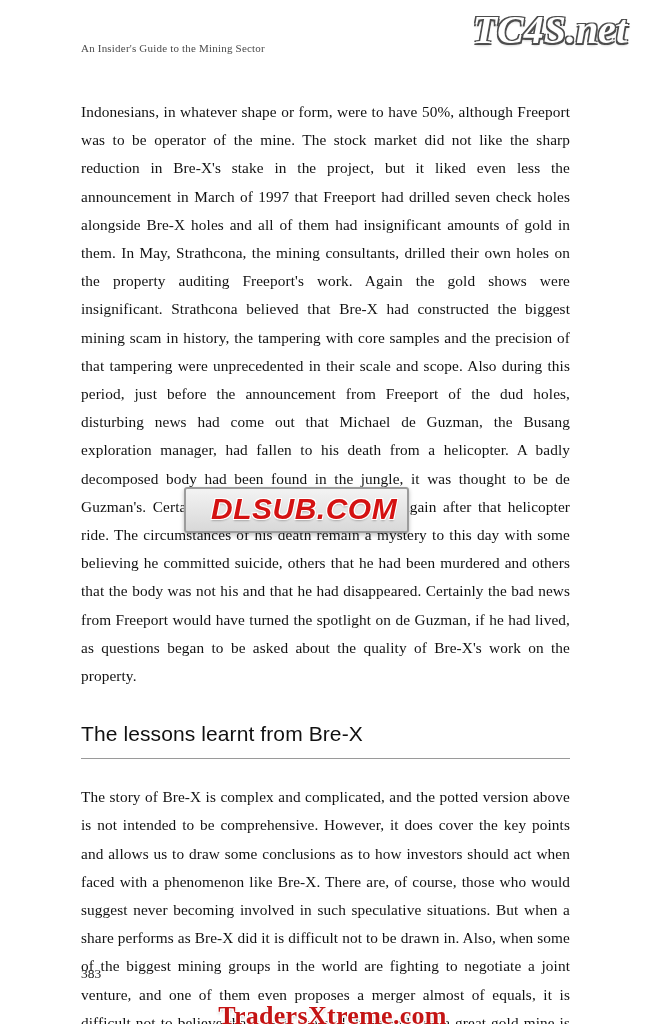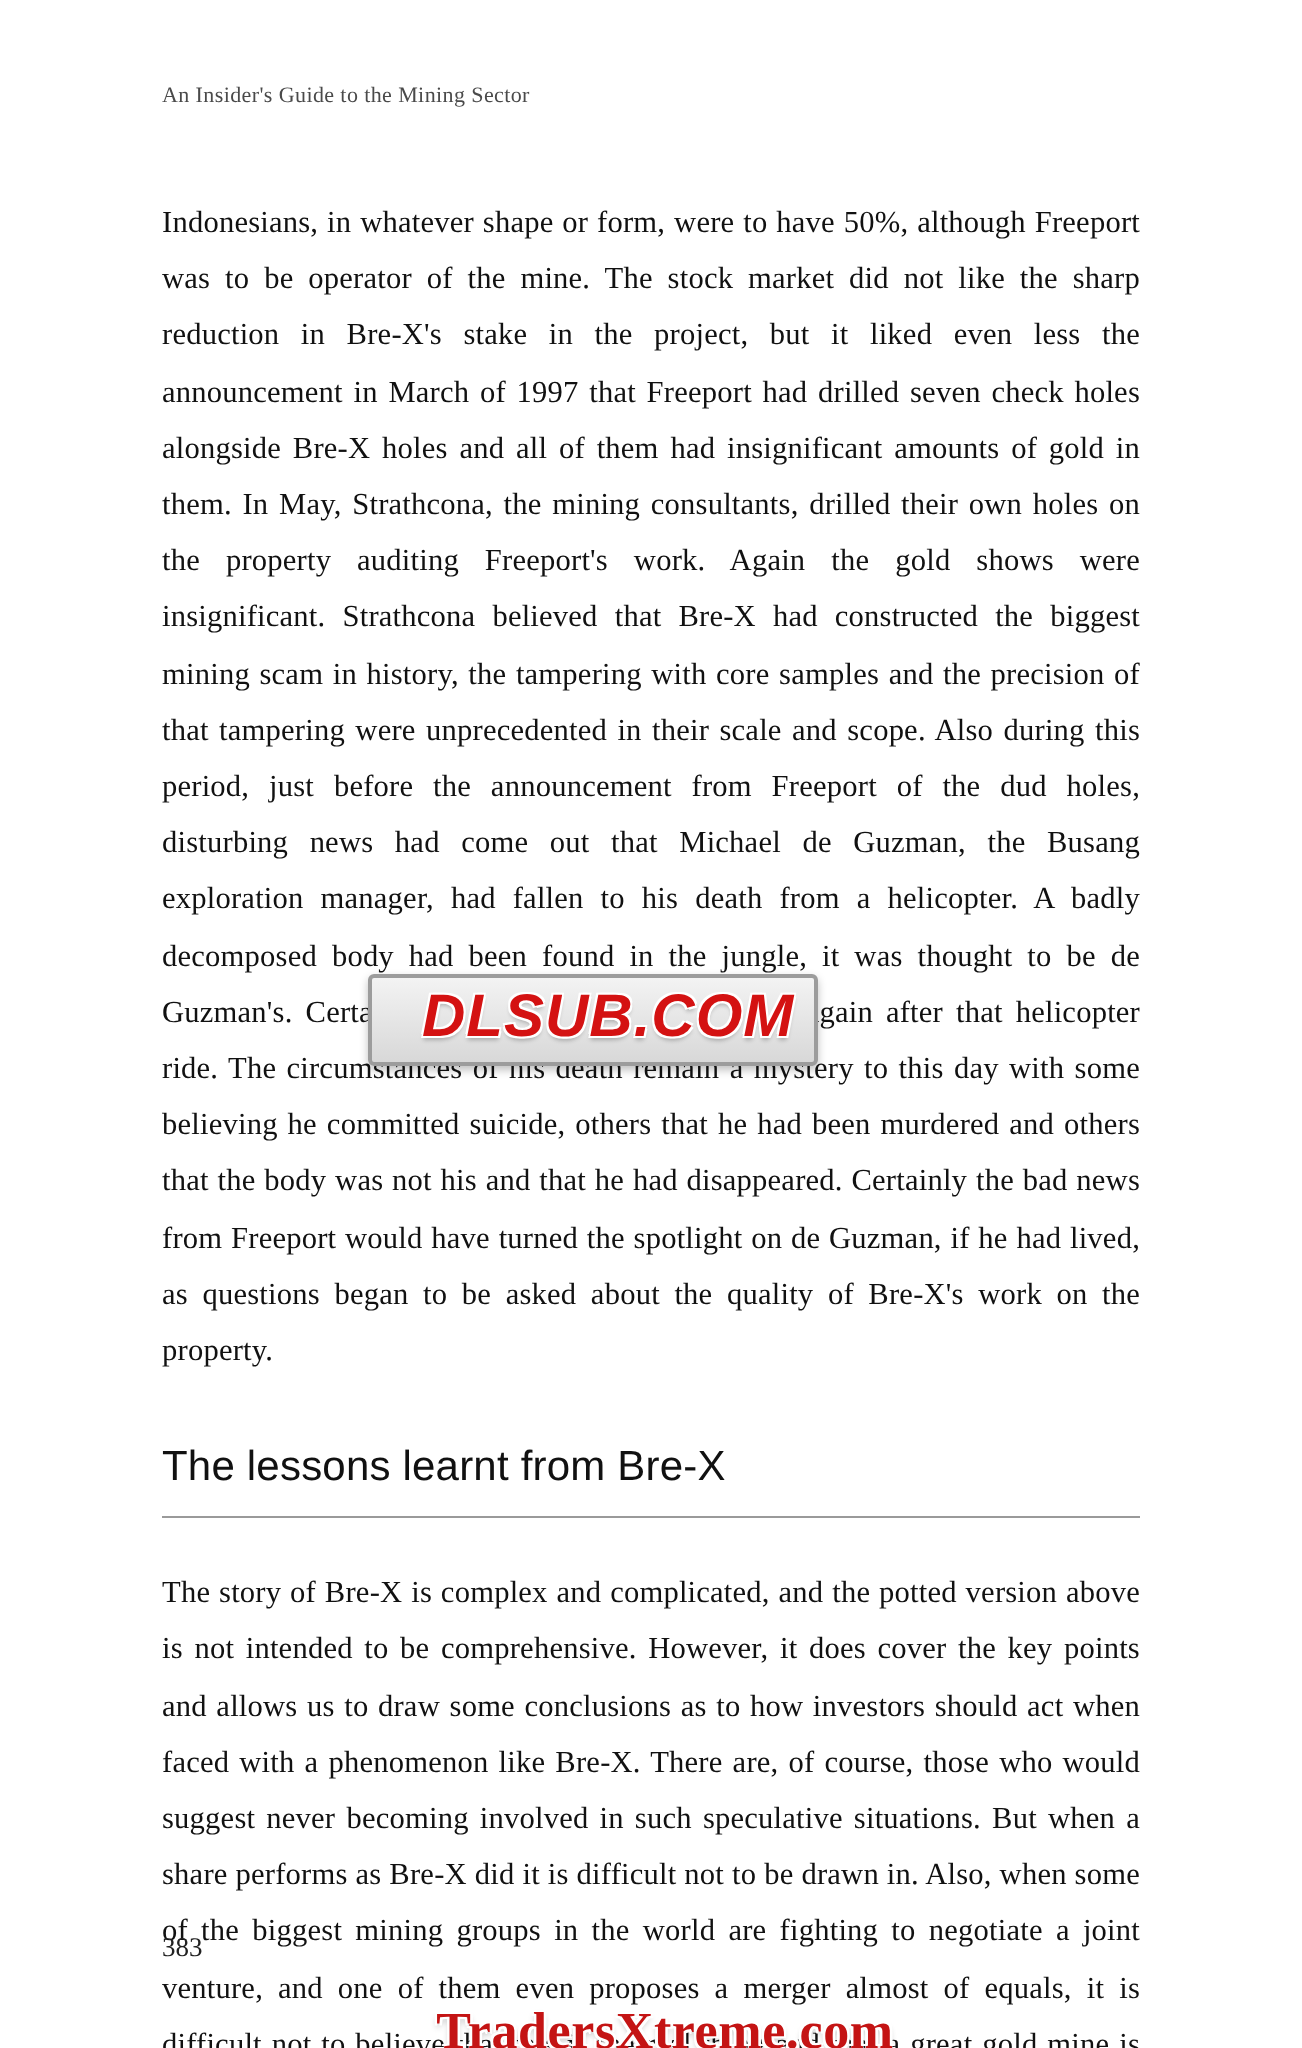--- a/index.html
+++ b/index.html
@@ -129,20 +129,21 @@
        0 2px 3px rgba(0,0,0,0.3);
     letter-spacing: 0.3px;
     margin-top: 29px;
   }
 </style>
 </head>
 <body>
 
 <div class="page">
 
+  <div class="watermark-top">TC4S.net</div>
 
   <div class="running-head">An Insider's Guide to the Mining Sector</div>
 
   <div class="body-col">
     <p class="para">Indonesians, in whatever shape or form, were to have 50%, although Freeport was to be operator of the mine. The stock market did not like the sharp reduction in Bre-X's stake in the project, but it liked even less the announcement in March of 1997 that Freeport had drilled seven check holes alongside Bre-X holes and all of them had insignificant amounts of gold in them. In May, Strathcona, the mining consultants, drilled their own holes on the property auditing Freeport's work. Again the gold shows were insignificant. Strathcona believed that Bre-X had constructed the biggest mining scam in history, the tampering with core samples and the precision of that tampering were unprecedented in their scale and scope. Also during this period, just before the announcement from Freeport of the dud holes, disturbing news had come out that Michael de Guzman, the Busang exploration manager, had fallen to his death from a helicopter. A badly decomposed body had been found in the jungle, it was thought to be de Guzman's. Certainly de Guzman was never seen again after that helicopter ride. The circumstances of his death remain a mystery to this day with some believing he committed suicide, others that he had been murdered and others that the body was not his and that he had disappeared. Certainly the bad news from Freeport would have turned the spotlight on de Guzman, if he had lived, as questions began to be asked about the quality of Bre-X's work on the property.</p>
 
     <h2 class="section-title">The lessons learnt from Bre-X</h2>
 
     <div class="rule"></div>
 

